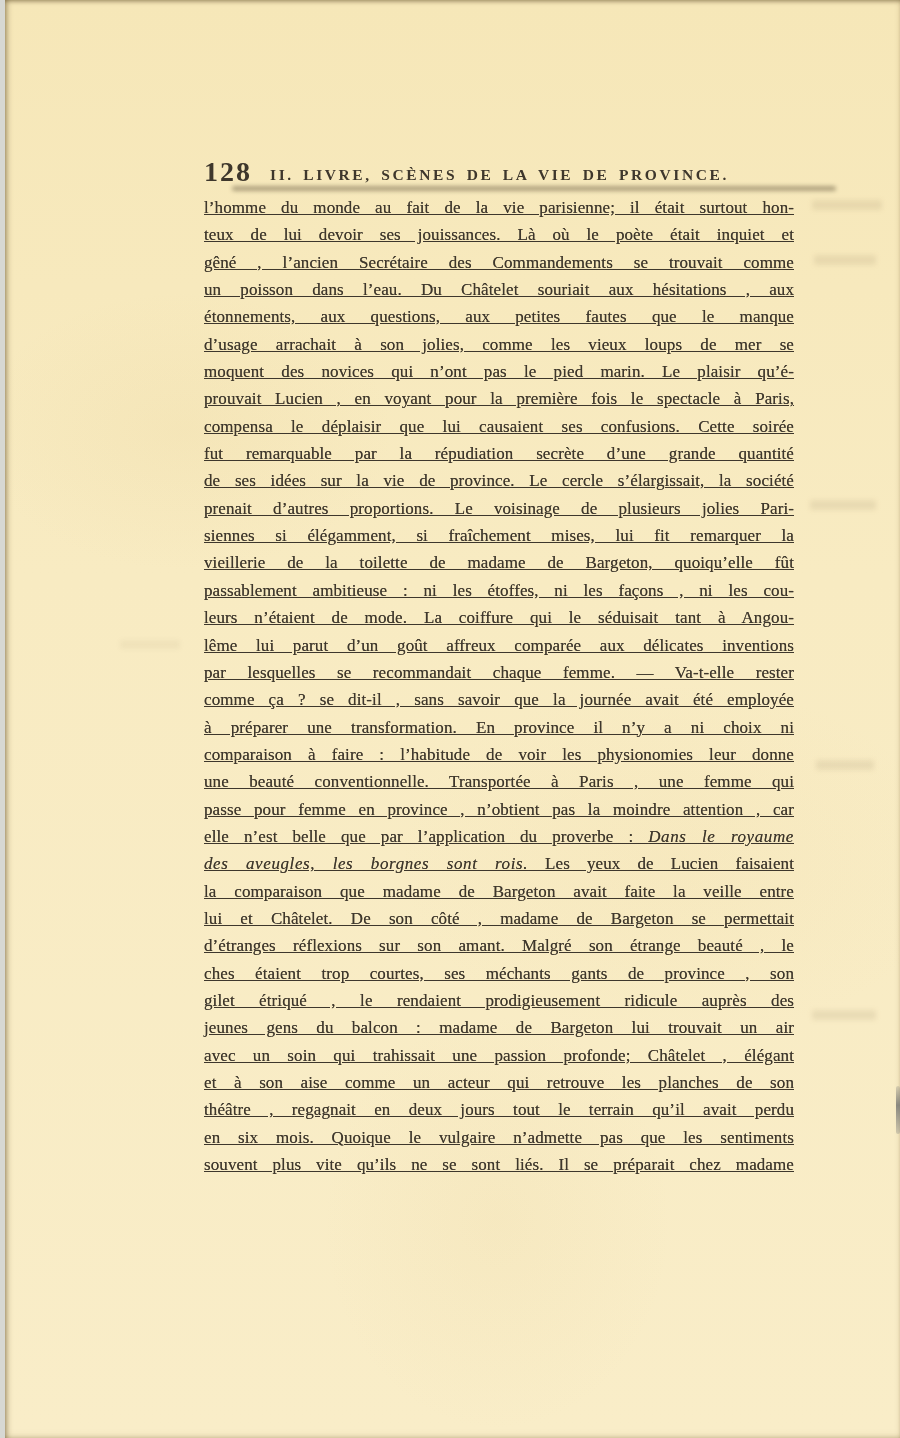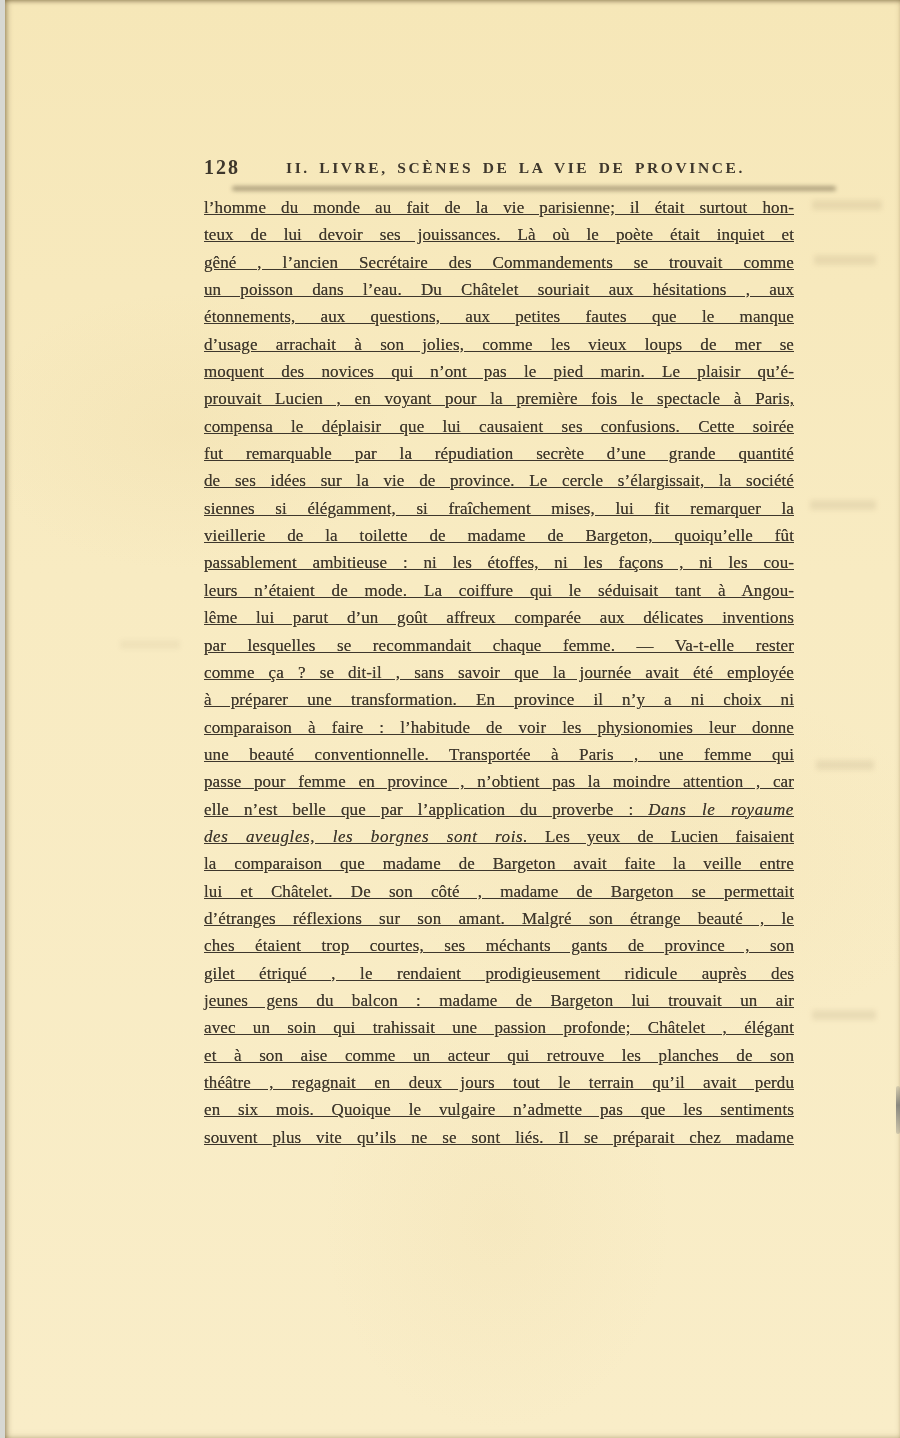--- a/index.html
+++ b/index.html
@@ -62,28 +62,28 @@
     position: absolute;
     left: 204px;
     top: 156px;
     width: 592px;
     height: 30px;
     color: var(--ink);
     white-space: nowrap;
   }
   .page-number {
     display: inline-block;
-    font-size: 20px;
+    font-size: 28px;
     letter-spacing: 2px;
     font-weight: 600;
     vertical-align: baseline;
   }
   .running-title {
     display: inline-block;
-    margin-left: 46px;
+    margin-left: 18px;
     font-size: 15.5px;
     font-weight: 700;
     letter-spacing: 2.6px;
     word-spacing: 3px;
     transform: translateY(-1px);
     text-align: right;
   }
   .header-showthrough {
     position: absolute;
     left: 232px;
@@ -149,20 +149,21 @@
       <div class="line"><span>teux de lui devoir ses jouissances. Là où le poète était inquiet et</span></div>
       <div class="line"><span>gêné , l’ancien Secrétaire des Commandements se trouvait comme</span></div>
       <div class="line"><span>un poisson dans l’eau. Du Châtelet souriait aux hésitations , aux</span></div>
       <div class="line"><span>étonnements, aux questions, aux petites fautes que le manque</span></div>
       <div class="line"><span>d’usage arrachait à son jolies, comme les vieux loups de mer se</span></div>
       <div class="line"><span>moquent des novices qui n’ont pas le pied marin. Le plaisir qu’é-</span></div>
       <div class="line"><span>prouvait Lucien , en voyant pour la première fois le spectacle à Paris,</span></div>
       <div class="line"><span>compensa le déplaisir que lui causaient ses confusions. Cette soirée</span></div>
       <div class="line"><span>fut remarquable par la répudiation secrète d’une grande quantité</span></div>
       <div class="line"><span>de ses idées sur la vie de province. Le cercle s’élargissait, la société</span></div>
+      <div class="line"><span>prenait d’autres proportions. Le voisinage de plusieurs jolies Pari-</span></div>
       <div class="line"><span>siennes si élégamment, si fraîchement mises, lui fit remarquer la</span></div>
       <div class="line"><span>vieillerie de la toilette de madame de Bargeton, quoiqu’elle fût</span></div>
       <div class="line"><span>passablement ambitieuse : ni les étoffes, ni les façons , ni les cou-</span></div>
       <div class="line"><span>leurs n’étaient de mode. La coiffure qui le séduisait tant à Angou-</span></div>
       <div class="line"><span>lême lui parut d’un goût affreux comparée aux délicates inventions</span></div>
       <div class="line"><span>par lesquelles se recommandait chaque femme. — Va-t-elle rester</span></div>
       <div class="line"><span>comme ça ? se dit-il , sans savoir que la journée avait été employée</span></div>
       <div class="line"><span>à préparer une transformation. En province il n’y a ni choix ni</span></div>
       <div class="line"><span>comparaison à faire : l’habitude de voir les physionomies leur donne</span></div>
       <div class="line"><span>une beauté conventionnelle. Transportée à Paris , une femme qui</span></div>

